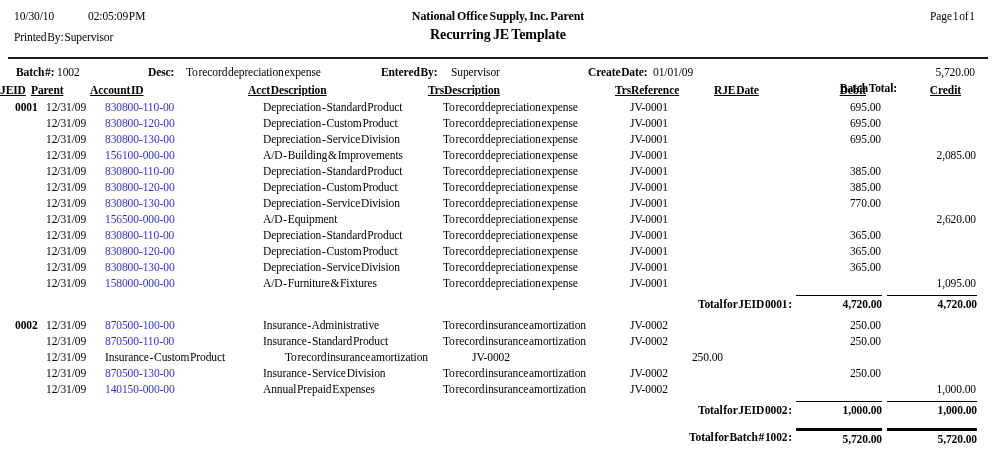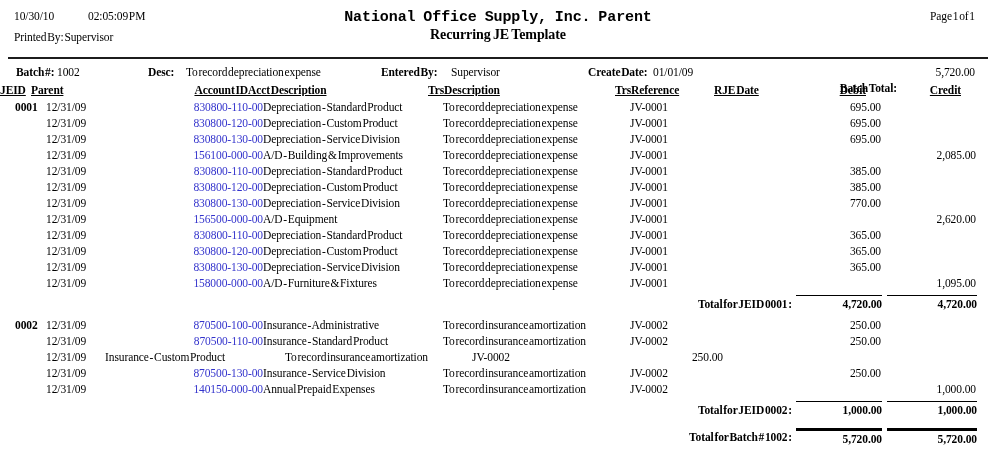--- a/index.html
+++ b/index.html
@@ -4,35 +4,35 @@
 <style>
   html,body{margin:0;padding:0;background:#fff;}
   .page{
     position:relative;width:996px;height:454px;background:#fff;overflow:hidden;
     font-family:"Liberation Serif","DejaVu Serif",serif;
     font-size:11.5px;color:#000;word-spacing:-2px;letter-spacing:-0.1px;
   }
   .abs{position:absolute;white-space:nowrap;}
   .b{font-weight:bold;}
   .center{left:0;right:0;text-align:center;}
-  .company{font-size:15px;word-spacing:-1px;font-family:Liberation Mono, monospace;}
+  .company{font-size:12px;word-spacing:-1px;}
   .rpt-title{font-size:14px;word-spacing:-1px;}
   .hrule{position:absolute;left:8px;right:8px;top:57px;height:2px;background:#1c1c1c;}
   
   .batch-row{position:absolute;top:66px;left:0;right:0;height:16px;}
   
   .col-headers{position:absolute;top:84px;left:0;right:0;display:flex;}
   .col-headers .cell span{font-weight:bold;text-decoration:underline;}
   
   .tbody{position:absolute;top:100px;left:0;right:0;}
   .row{display:flex;padding-left:15px;height:16px;line-height:15px;}
   .cell{flex:0 0 auto;overflow:hidden;white-space:nowrap;}
   .c-jeid{width:31px;font-weight:bold;}
   .c-date{width:59px;}
-  .c-acct{width:158px;color:var(--link,#3333cc);text-align:right;}
+  .c-acct{width:158px;color:var(--link,#3333cc);}
   .c-adesc{width:180px;}
   .c-tdesc{width:187px;}
   .c-ref{width:99px;}
   .c-rje{width:84px;}
   .c-debit{width:68px;text-align:right;}
   .c-credit{width:95px;text-align:right;}
   .col-headers .c-jeid{font-weight:bold;}
   
   .trow{position:relative;height:20px;margin-top:2px;font-weight:bold;}
   .t-label{position:absolute;right:204px;top:4px;white-space:nowrap;}

